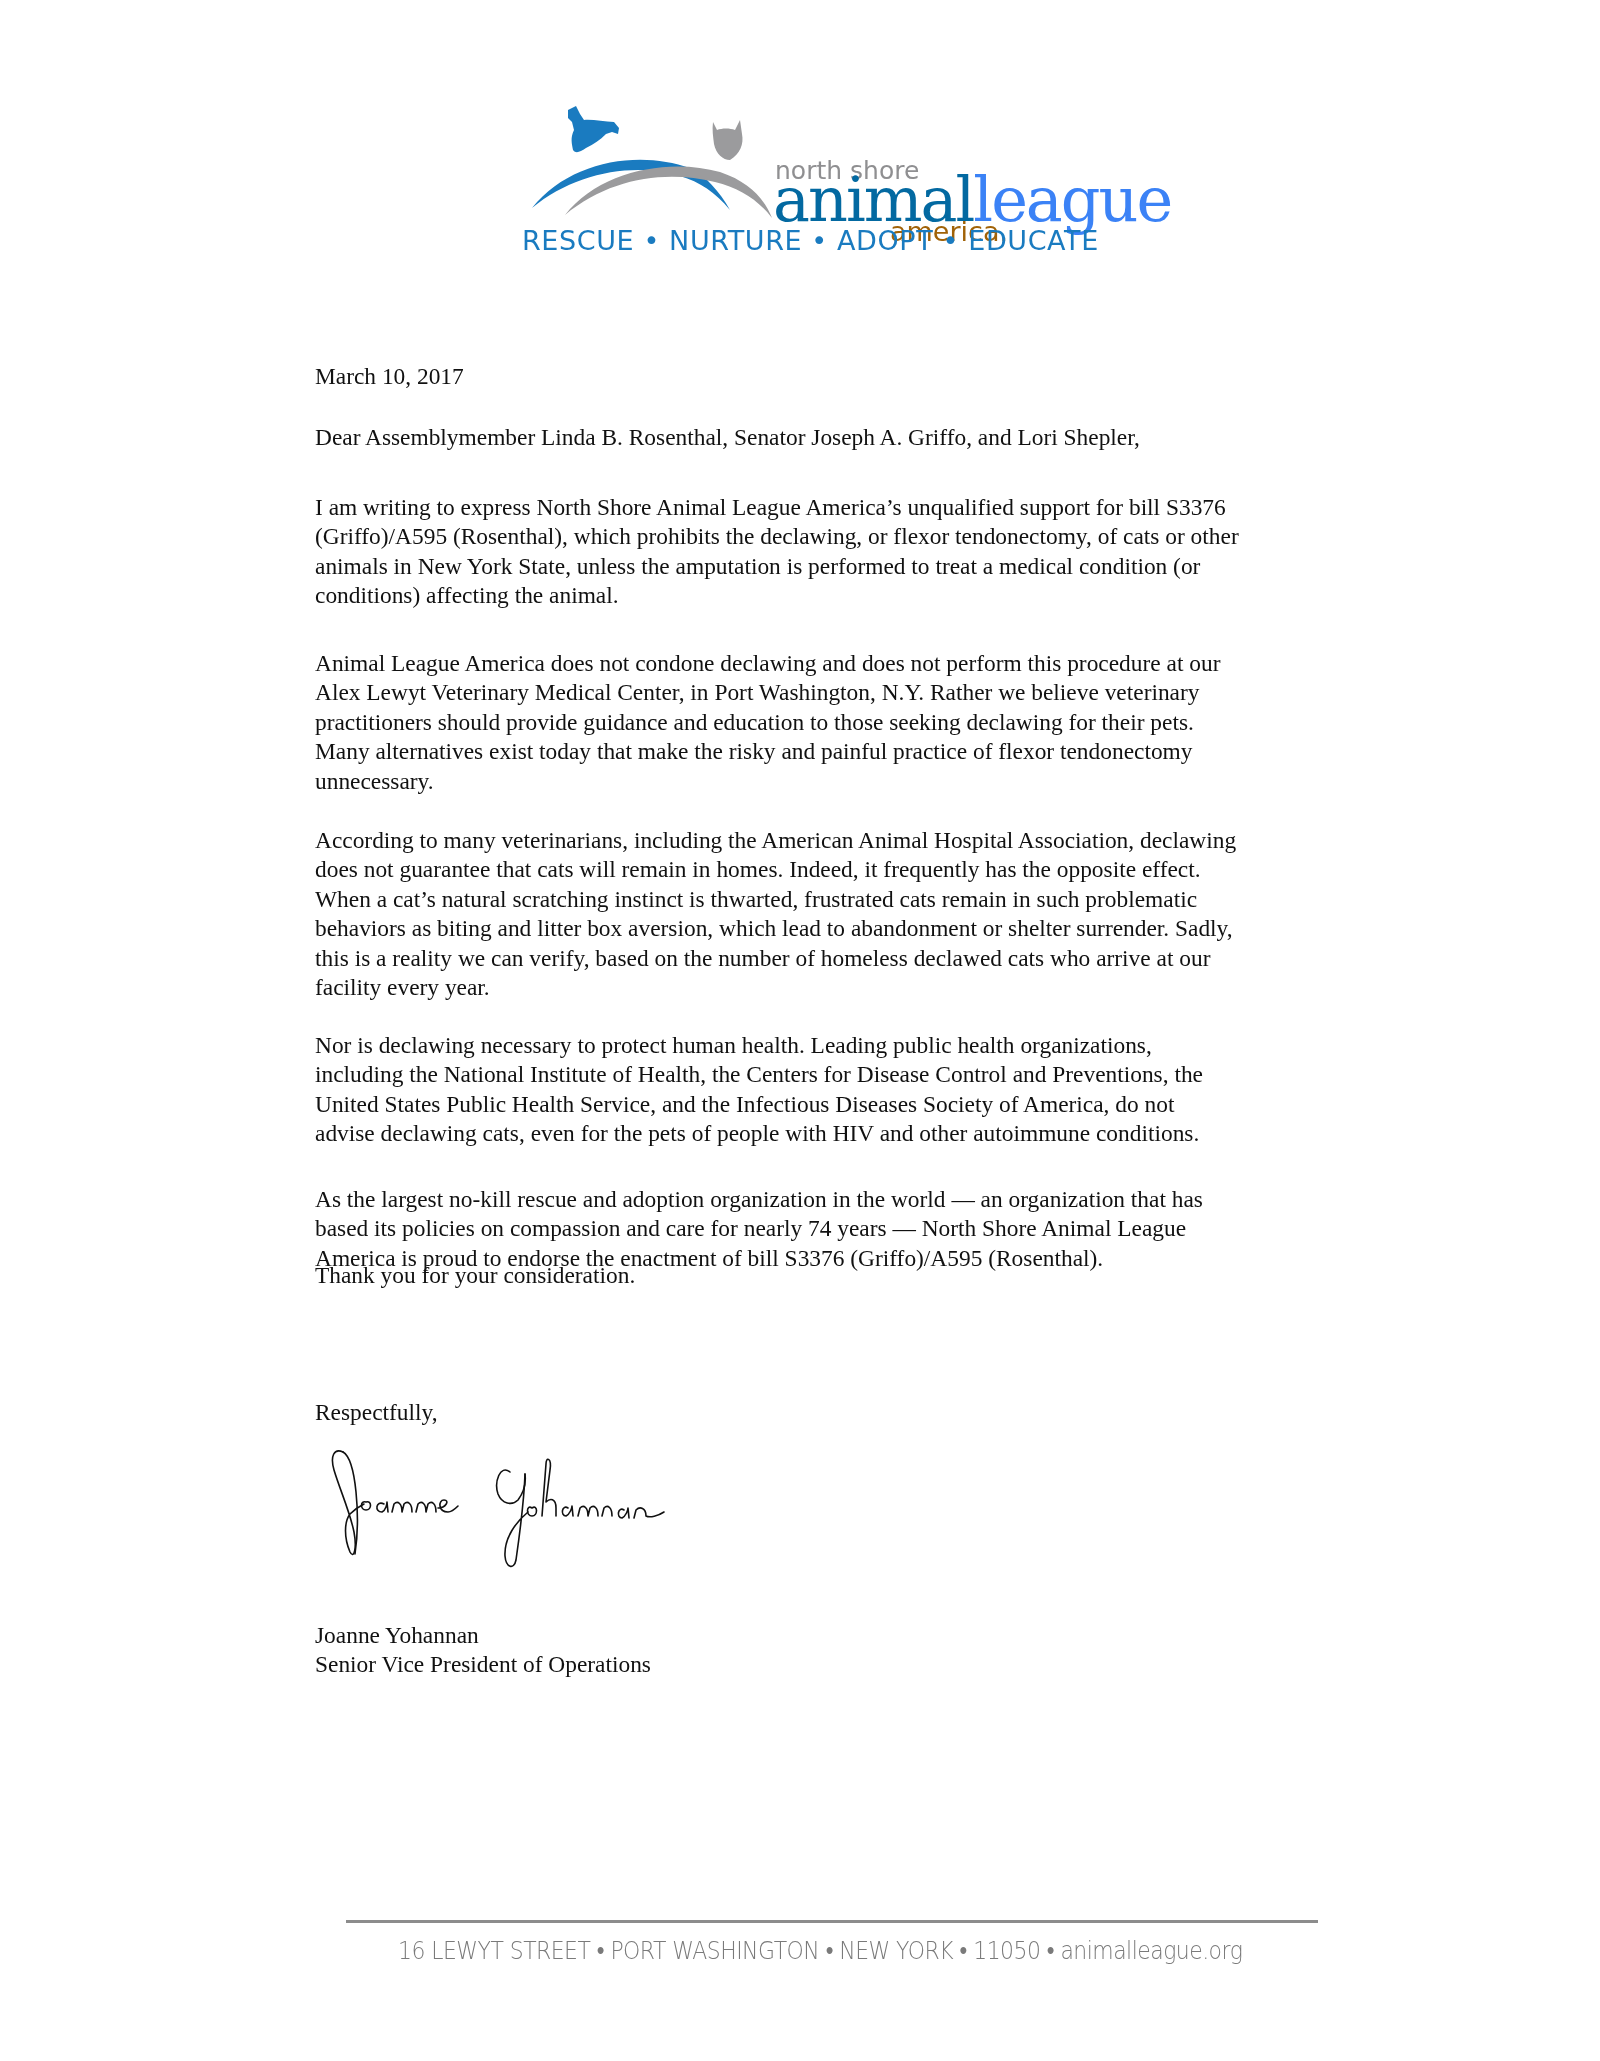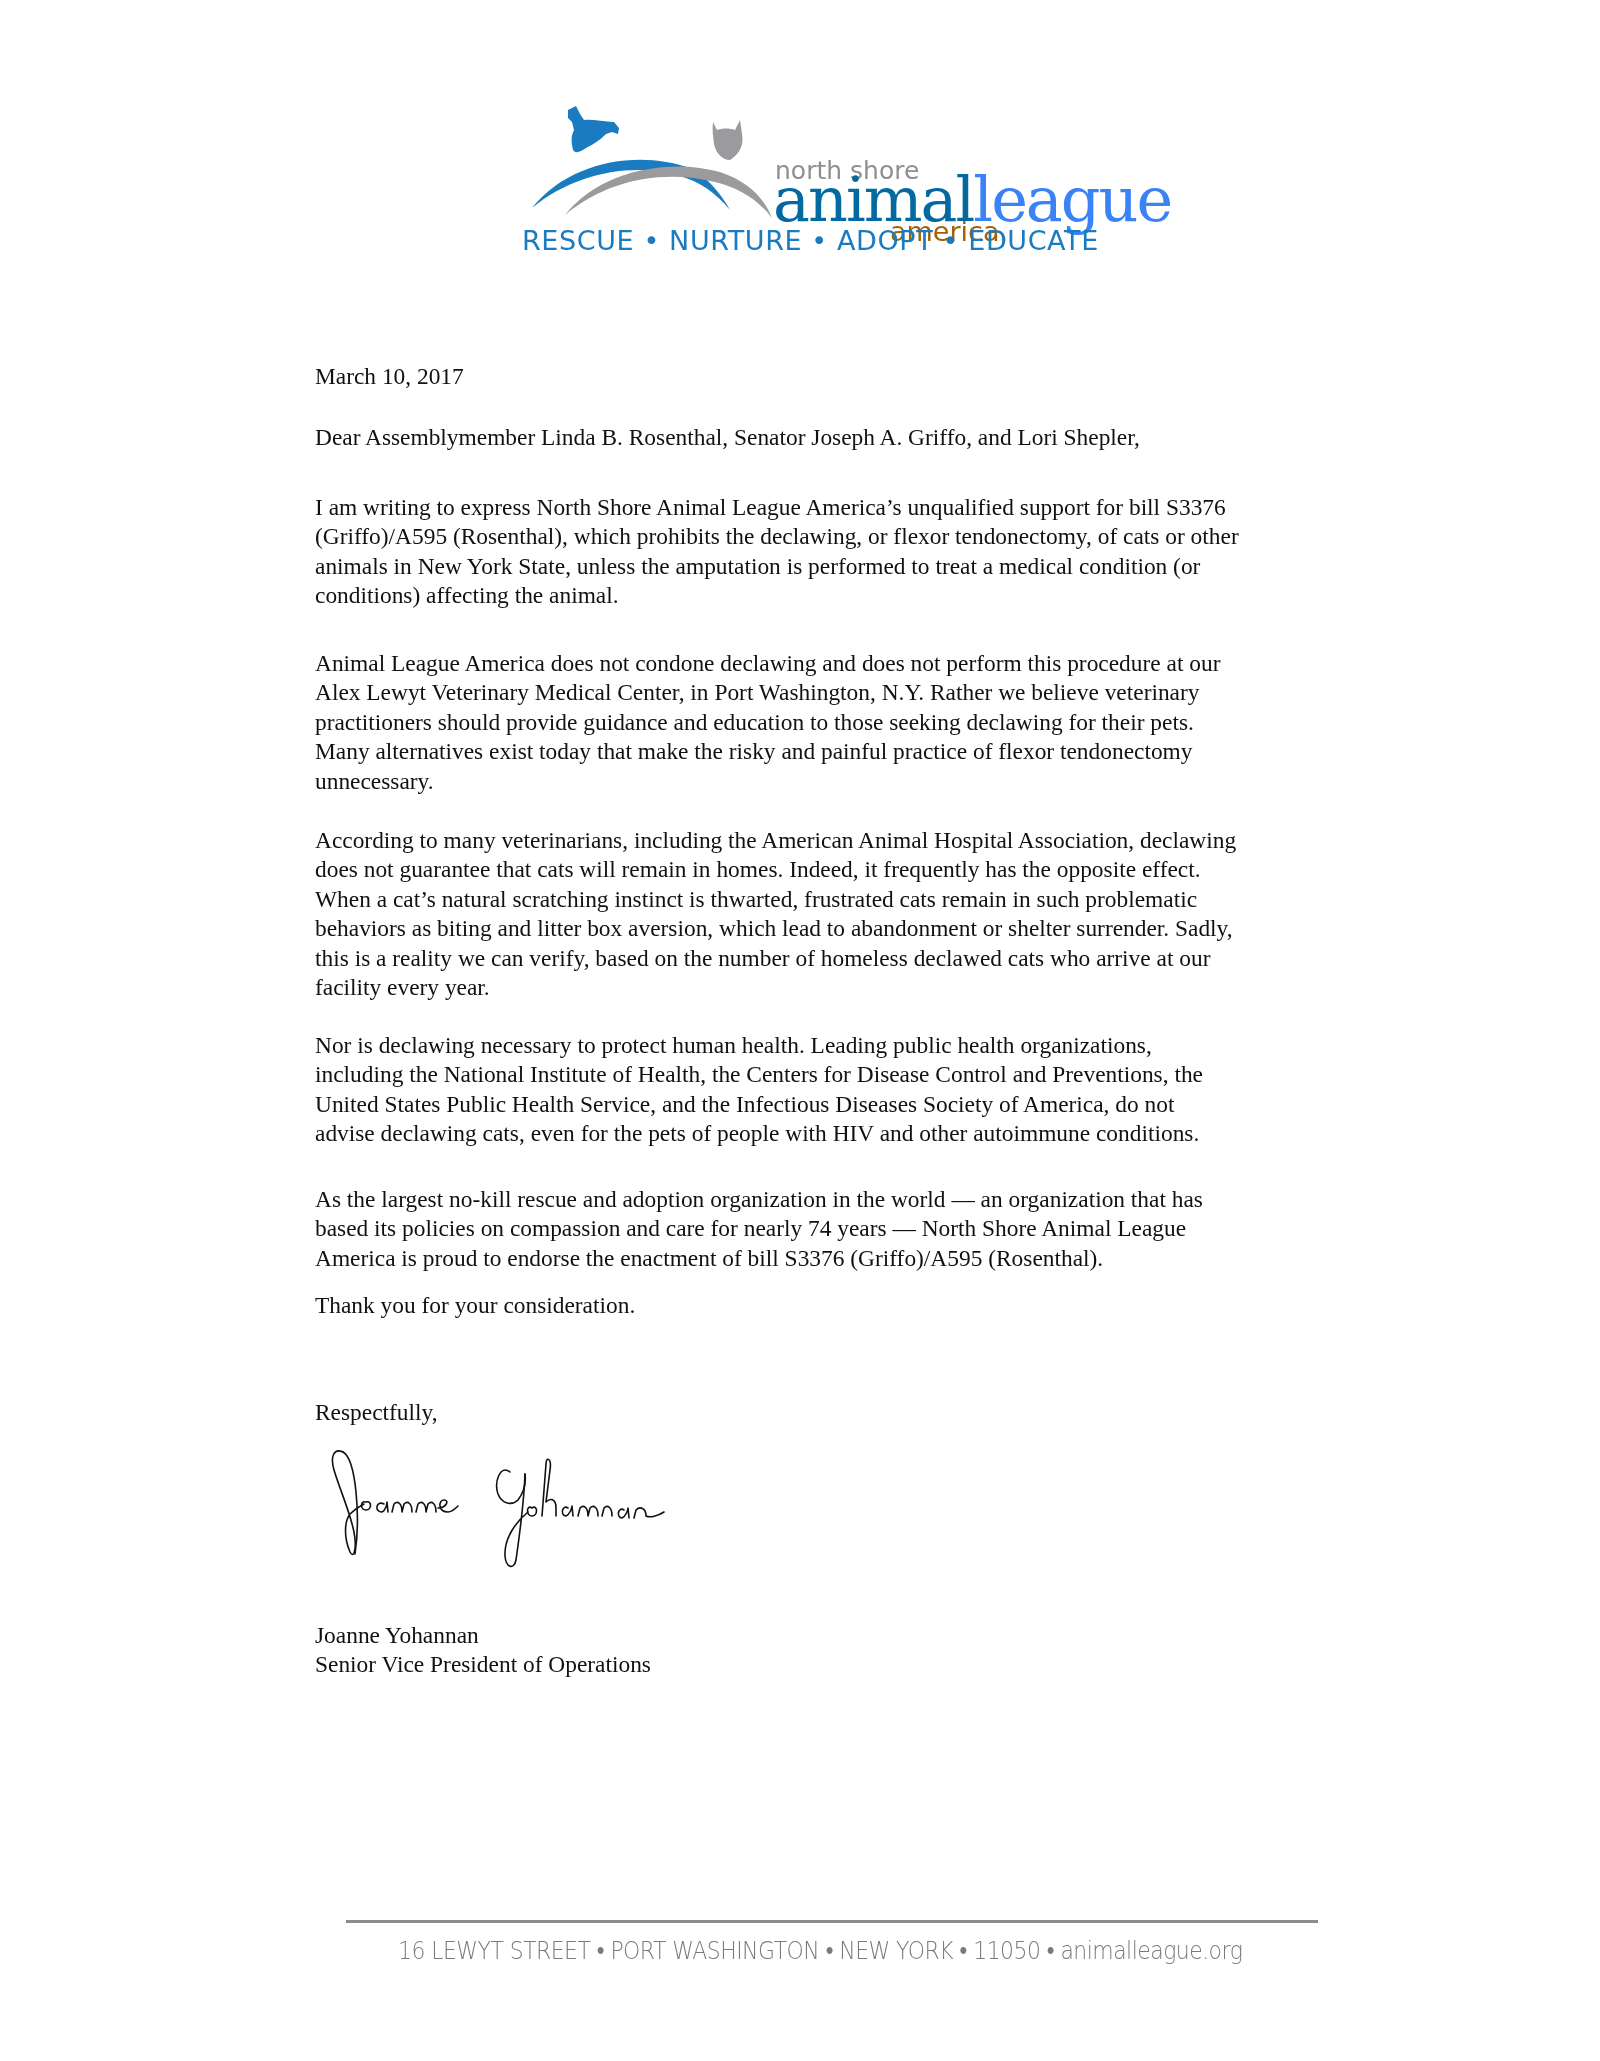--- a/index.html
+++ b/index.html
@@ -21,21 +21,21 @@
     .letter { position: absolute; left: 315px; top: 362px; width: 1060px; font-family: "Liberation Serif", serif; font-size: 23.4px; line-height: 29.4px; color: #111; }
     .line { display: block; white-space: nowrap; }
     .date { position: absolute; left: 0; top: 0; }
     .salutation { position: absolute; left: 0; top: 61px; }
     .para { position: absolute; left: 0; }
     .p1 { top: 131px; }
     .p2 { top: 287px; }
     .p3 { top: 464px; }
     .p4 { top: 669px; }
     .p5 { top: 823px; }
-    .thanks { top: 929px; text-align: center; }
+    .thanks { top: 899px; text-align: center; }
     .closing { position: absolute; left: 0; top: 1036px; }
     .signature { position: absolute; left: 5px; top: 1080px; }
     .signer-name { position: absolute; left: 0; top: 1259px; }
     .signer-title { position: absolute; left: 0; top: 1288px; }
 
     
     .footer-rule { position: absolute; left: 346px; top: 1920px; width: 972px; height: 3px; background: #8c8c8c; }
     .footer-text { position: absolute; left: 398px; top: 1933px; width: 880px; font-family: "DejaVu Sans", sans-serif; font-size: 25.5px; color: #7a7a7a; letter-spacing: -0.6px; white-space: nowrap; line-height: 34px; font-weight: 300; transform: scaleX(0.86); transform-origin: left top; }
   </style>
 </head>

